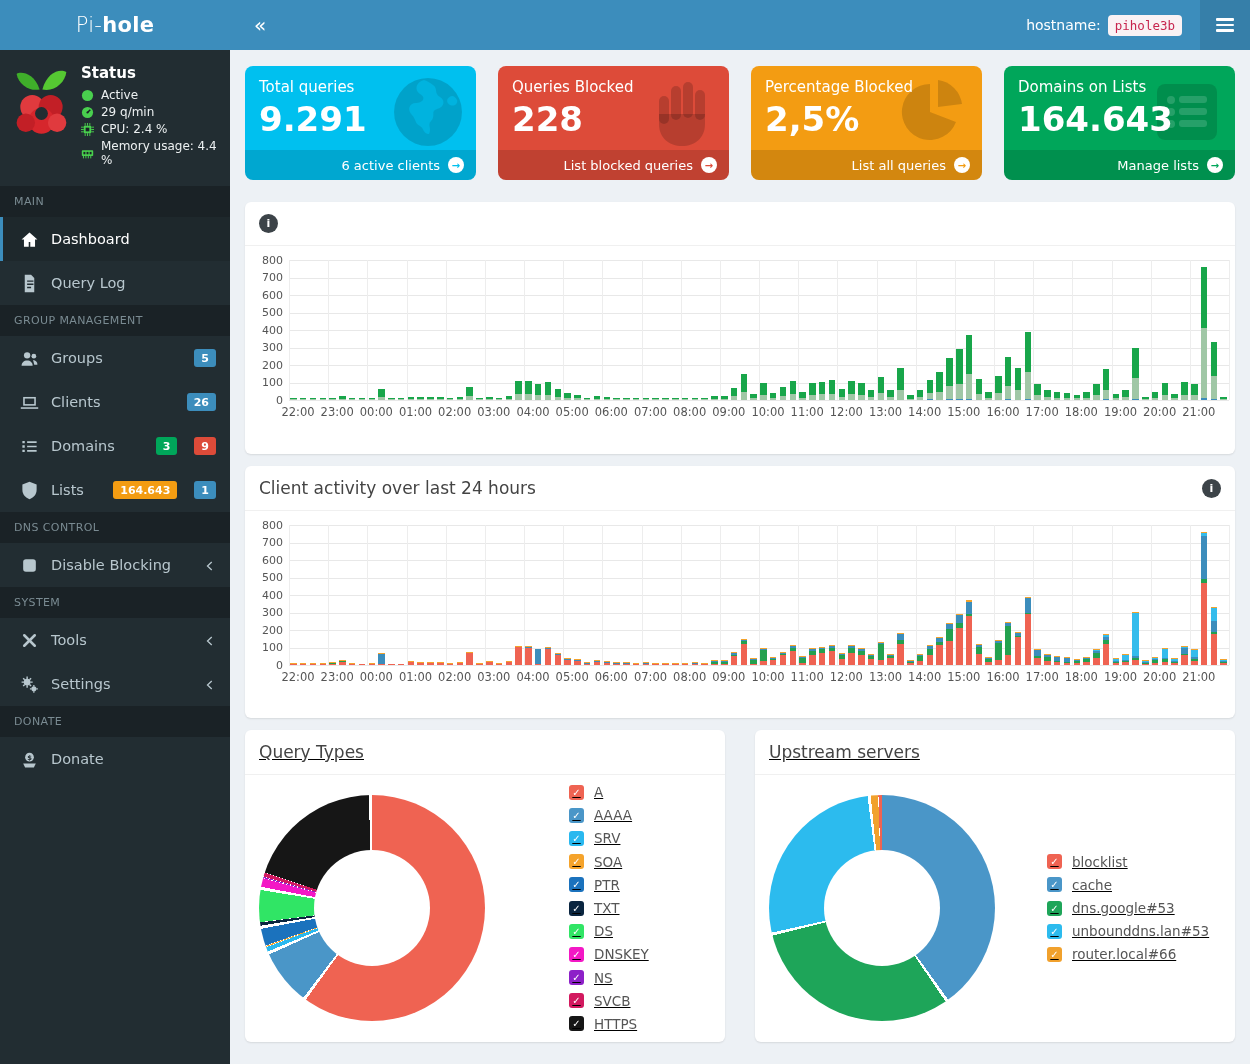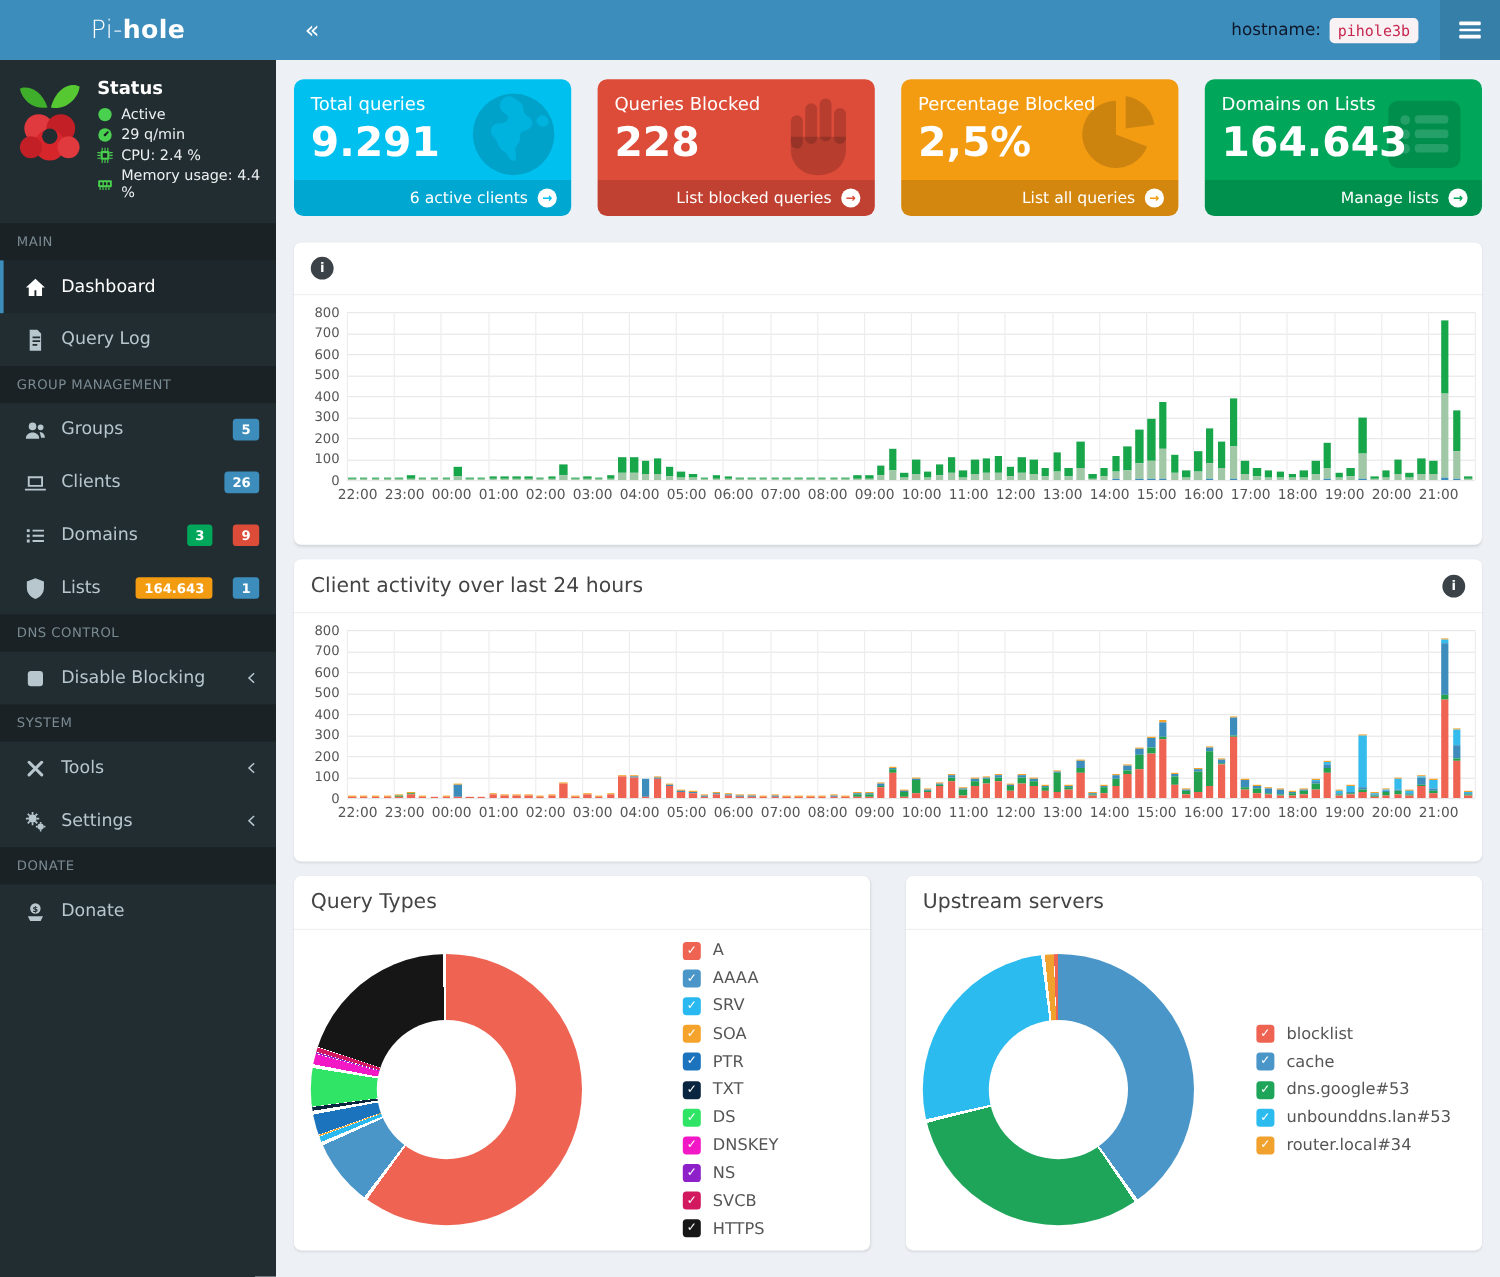--- a/index.html
+++ b/index.html
@@ -7,21 +7,21 @@
   body { font-family:"DejaVu Sans","Liberation Sans",sans-serif; background:#edf1f5; font-size:14px; }
 
   
   .topbar { display:flex; height:50px; }
   .logo { width:230px; background:#3c8dbc; color:#fff; display:flex; align-items:center; justify-content:center;
           font-size:21px; font-weight:300; letter-spacing:.3px; }
   .logo b { font-weight:700; }
   .nav { flex:1; background:#3c8dbc; display:flex; align-items:center; padding-left:16px; }
   .collapse { color:#fff; font-size:20px; cursor:pointer; padding:4px 8px; }
   .nav .spacer { flex:1; }
-  .hostlabel { color:#0f172a; font-size:14px; margin-right:7px; }
+  .hostlabel { color:#ffffff; font-size:14px; margin-right:7px; }
   .hostcode { font-family:"DejaVu Sans Mono","Liberation Mono",monospace; font-size:12.5px; color:#c7254e;
               background:#f9f2f4; border-radius:4px; padding:3px 7px; margin-right:18px; }
   .burger-box { width:50px; height:50px; background:#367fa9; display:flex; align-items:center; justify-content:center; cursor:pointer; }
   .burger i { display:block; width:18px; height:2.5px; background:#fff; margin:3px 0; border-radius:1px; }
 
   
   .main { display:flex; height:1014px; }
   .sidebar { width:230px; background:#222d32; flex-shrink:0; }
   .content { flex:1; padding:16px 15px 0 15px; overflow:hidden; }
 
@@ -69,21 +69,21 @@
   .plot { position:relative; margin:14px 6px 0 44px; width:940px; height:140px; }
   .hgrid { position:absolute; left:0; width:100%; height:1px; background:#e8e8e8; }
   .vgrid { position:absolute; top:0; width:1px; height:100%; background:#ededed; }
   .ylab { position:absolute; left:-42px; width:36px; text-align:right; font-size:11px; color:#555; }
   .bar { position:absolute; bottom:0; width:6.5px; display:flex; flex-direction:column-reverse; }
   .seg { width:100%; }
   .xlabels { position:relative; margin:4px 6px 0 44px; width:940px; height:20px; }
   .xlab { position:absolute; top:1px; transform:translateX(-50%); font-size:11.5px; color:#555; white-space:nowrap; }
 
   
-  .bottom-row { display:flex; gap:30px; }
+  .bottom-row { display:flex; gap:30px;text-decoration:underline; }
   .dpanel { width:480px; height:312px; }
   .dbody { display:flex; align-items:center; padding:10px 14px; height:266px; }
   .donut { width:226px; height:226px; border-radius:50%; position:relative; flex-shrink:0; }
   .donut::after { content:""; position:absolute; inset:55px; background:#fff; border-radius:50%; }
   .legend { display:flex; flex-direction:column; justify-content:center; }
   .lg { display:flex; align-items:center; gap:10px; height:23.2px; }
   .cb { width:15px; height:15px; border-radius:3px; color:#fff; font-size:10px; display:flex; align-items:center;
         justify-content:center; cursor:pointer; }
   .cb::after { content:"✓"; }
   .lg .lglbl { font-size:13.5px; color:#555; }
@@ -1499,20 +1499,20 @@
               <div class="lg">
                 <span class="cb" style="background:#1ea559"></span>
                 <span class="lglbl">dns.google#53</span>
               </div>
               <div class="lg">
                 <span class="cb" style="background:#2cbbee"></span>
                 <span class="lglbl">unbounddns.lan#53</span>
               </div>
               <div class="lg">
                 <span class="cb" style="background:#f1a12d"></span>
-                <span class="lglbl">router.local#34</span>
+                <span class="lglbl">router.local#66</span>
               </div>
             </div>
         </div>
       </div>
     </div>
   </section>
 </div>
 
 </body></html>

